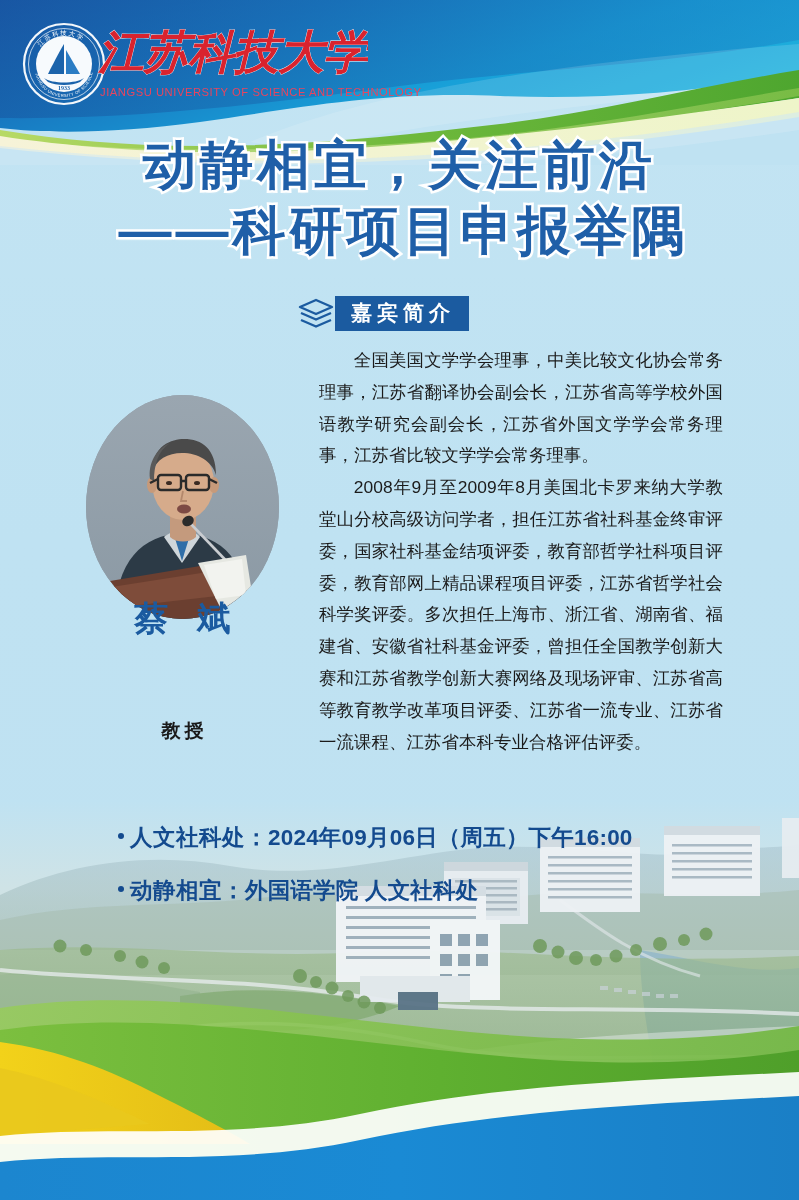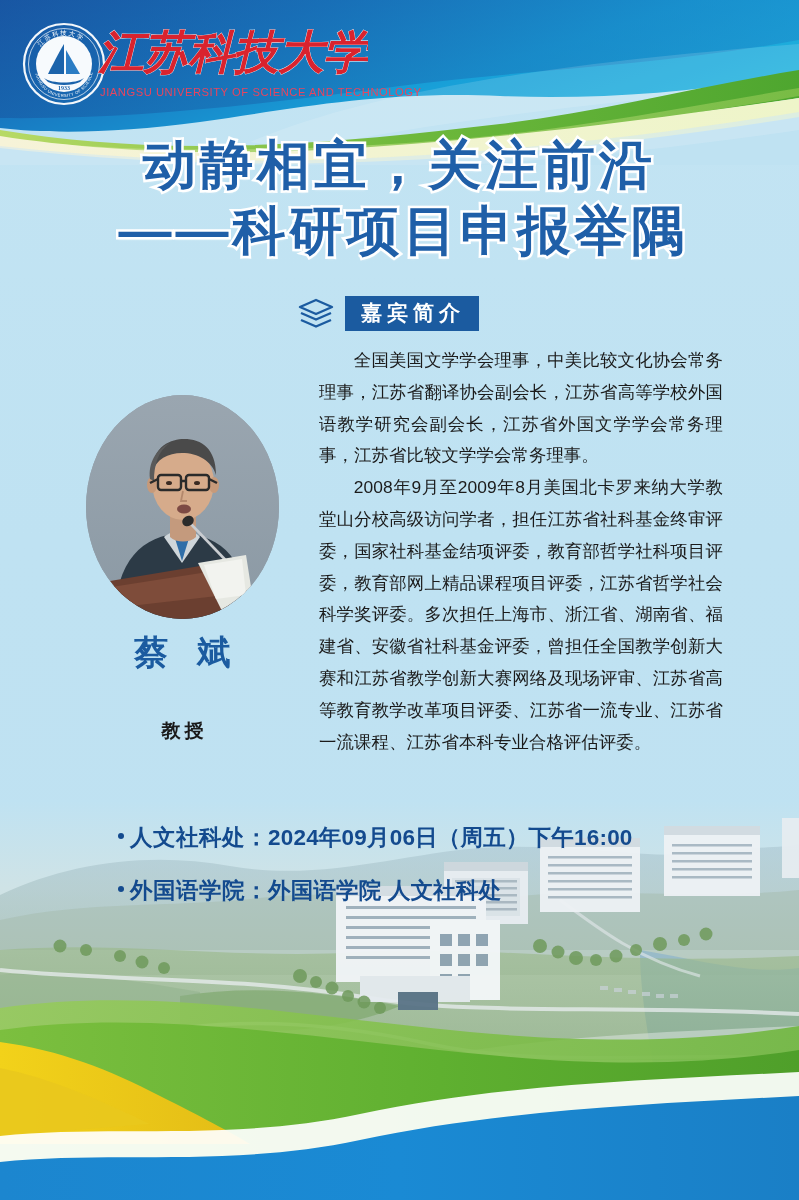--- a/index.html
+++ b/index.html
@@ -60,21 +60,21 @@
     line-height: 1.24;
     -webkit-text-stroke: 5px #ffffff;
     paint-order: stroke fill;
     text-shadow: 0 2px 3px rgba(255,255,255,0.8);
   }
   .title-line.l2 { font-size: 53px; padding-left: 8px; }
 
   
   .section-head {
     position: absolute; left: 297px; top: 296px;
-    display: flex; align-items: center; gap: 10px;
+    display: flex; align-items: center; 
     z-index: 9;
   }
   .layers-icon { width: 38px; height: 34px; display:block; }
   .badge {
     background: #1b5ba0;
     color: #ffffff;
     font-size: 21px;
     font-weight: bold;
     letter-spacing: 5px;
     padding: 5px 14px 6px 16px;
@@ -87,21 +87,21 @@
     position: absolute; left: 86px; top: 395px;
     width: 193px; height: 224px;
     border-radius: 50% / 50%;
     overflow: hidden;
     z-index: 7;
     background: #8f9ba6;
   }
   .photo svg { display:block; }
 
   .speaker-name {
-    position: absolute; left: 86px; top: 630px;
+    position: absolute; left: 86px; top: 596px;
     width: 193px; text-align: center;
     font-family: "Liberation Serif", serif;
     font-weight: bold;
     font-size: 34px;
     letter-spacing: 10px;
     color: #1b5ba0;
     z-index: 7;
     text-indent: 10px;
   }
   .speaker-title {
@@ -493,18 +493,18 @@
   </div>
 
   <div class="info">
     <div class="info-line">
       <span class="dot"></span>
       <span class="info-label">人文社科处：</span>
       <span class="info-value">2024年09月06日（周五）下午16:00</span>
     </div>
     <div class="info-line">
       <span class="dot"></span>
-      <span class="info-label">外国语学院：</span>
+      <span class="info-label">动静相宜：</span>
       <span class="info-value">外国语学院 人文社科处</span>
     </div>
   </div>
 
 </div>
 
 </body></html>

